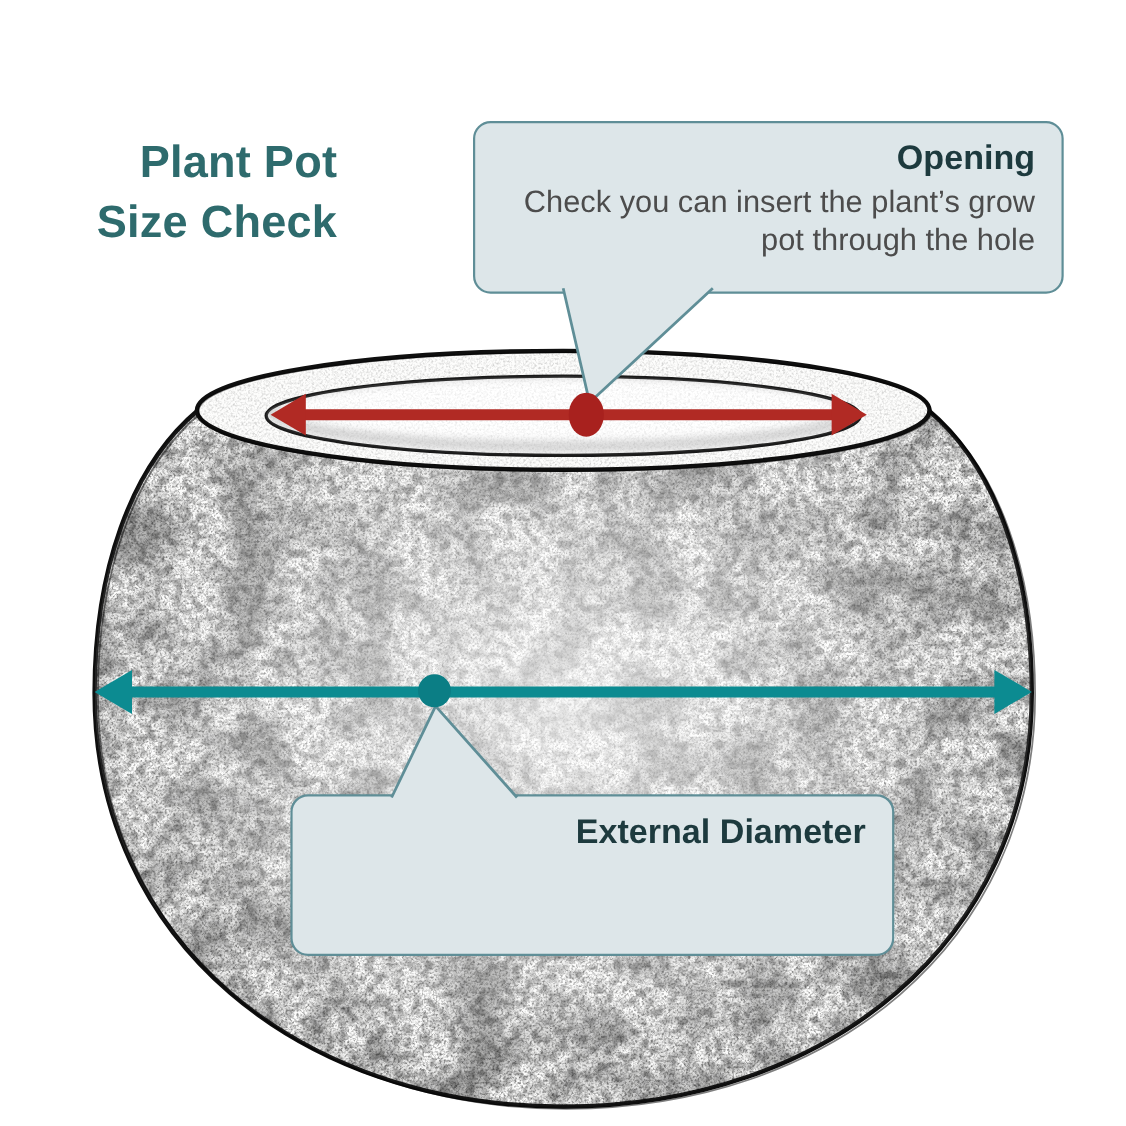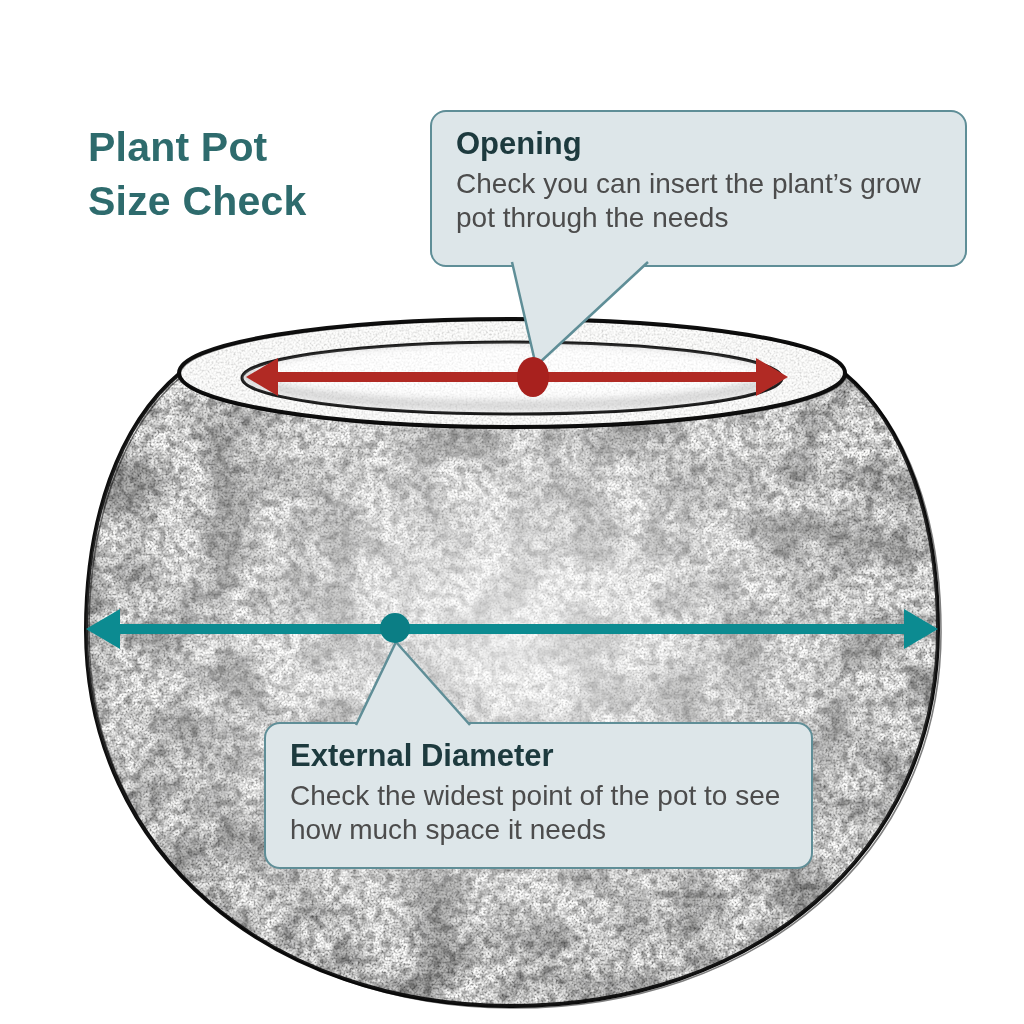--- a/index.html
+++ b/index.html
@@ -1,20 +1,20 @@
 <!DOCTYPE html>
 <html><head>
 <meta charset="utf-8">
 <style>
   html,body{margin:0;padding:0;}
   body{
     width:1024px;height:1024px;overflow:hidden;background:#ffffff;
     font-family:"Liberation Sans", sans-serif;
   }
-  .stage{position:relative;width:1024px;height:1024px;background:#ffffff;}
+  .stage{position:relative;width:1024px;height:1024px;background:#ffffff;text-align:right;}
   .layer{position:absolute;left:0;top:0;width:1024px;height:1024px;}
   .base-layer{z-index:1;}
   .overlay-layer{z-index:3;pointer-events:none;}
   .page-title{
     position:absolute;left:88px;top:120px;z-index:2;margin:0;
     font-size:41px;font-weight:700;line-height:1.32;letter-spacing:.2px;
     color:#2e6b6d;white-space:pre-line;
   }
   .callout{
     position:absolute;z-index:2;box-sizing:border-box;
@@ -90,26 +90,25 @@
       <ellipse cx="512" cy="372" rx="268" ry="34" fill="none" stroke="#8d8d8d" stroke-width="9" opacity="0.4" filter="url(#soft4)"></ellipse>
       <rect x="242" y="300" width="540" height="160" filter="url(#grainFine)" opacity="0.08"></rect>
     </g>
   </svg>
 
   <h1 class="page-title">Plant Pot
 Size Check</h1>
 
   <div class="callout callout-opening">
     <div class="callout-title">Opening</div>
-    <div class="callout-body">Check you can insert the plant’s grow pot through the needs</div>
+    <div class="callout-body">Check you can insert the plant’s grow pot through the hole</div>
   </div>
 
   <div class="callout callout-diameter">
     <div class="callout-title">External Diameter</div>
-    <div class="callout-body">Check the widest point of the pot to see how much space it needs</div>
   </div>
 
   <svg class="layer overlay-layer" viewBox="0 0 1024 1024" xmlns="http://www.w3.org/2000/svg" aria-hidden="true">
 
     <path d="M512 262 L536 366 L648 262" fill="#dde6e9" stroke="#5f8e97" stroke-width="2.5" stroke-linejoin="round"></path>
     <path d="M356 725 L396 642 L470 725" fill="#dde6e9" stroke="#5f8e97" stroke-width="2.5" stroke-linejoin="round"></path>
 
     <g>
       <line x1="268" y1="377" x2="766" y2="377" stroke="#b12a24" stroke-width="10"></line>
       <polygon points="246,377 278,358 278,396" fill="#b12a24"></polygon>

